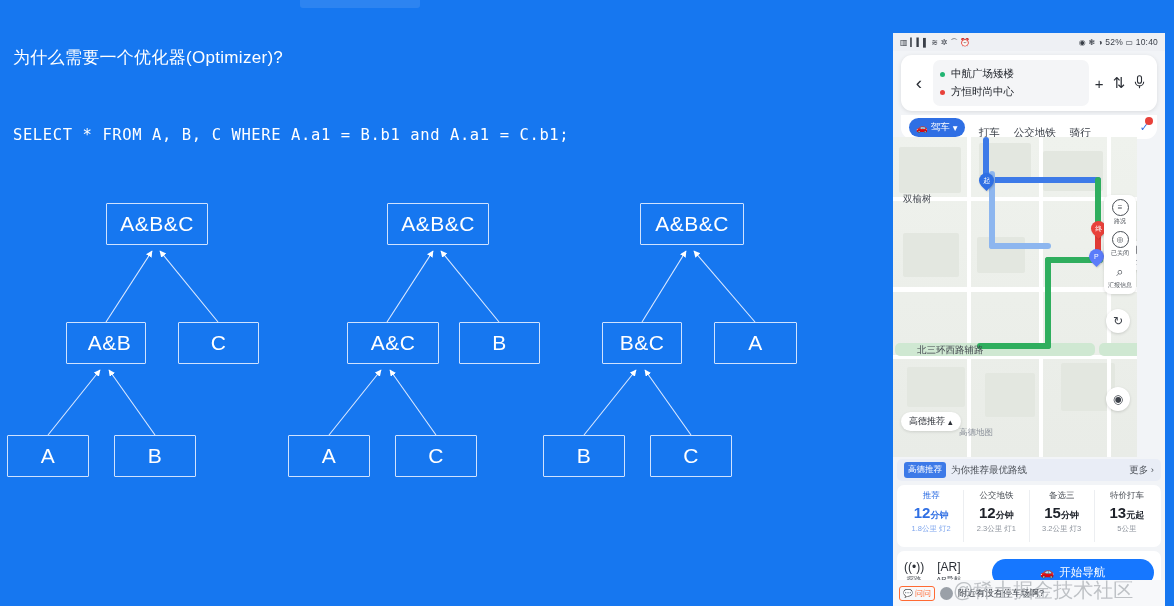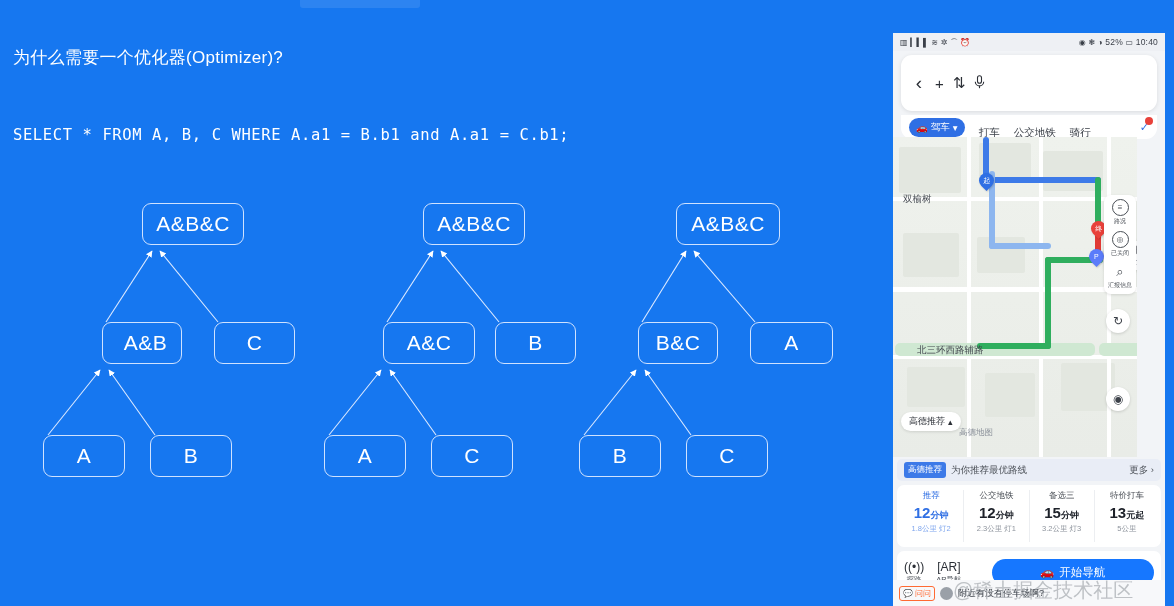--- a/index.html
+++ b/index.html
@@ -29,27 +29,26 @@
   
   .trees { position: absolute; left: 0; top: 195px; width: 880px; height: 300px; }
   .tree { position: absolute; top: 0; width: 290px; height: 300px; }
   .tree.t0 { left: 0px; }
   .tree.t1 { left: 281px; }
   .tree.t2 { left: 536px; }
 
   .node {
     position: absolute;
     border: 1.3px solid #cfe2ff;
-    border-radius: 9px;
+    border-radius: 1px;
     background: transparent;
     color: #ffffff;
     display: flex; align-items: center; justify-content: center;
     font-size: 21px; letter-spacing: .5px;
     height: 42px;
-    margin-left: 36px;
   }
   .node.lvl0 { top: 8px; width: 102px; }
   .node.lvl1 { top: 127px; width: 80px; }
   .node.lvl2 { top: 240px; width: 82px; }
 
   .tree .root   { left: 106px; }
   .tree .midL   { left: 66px;  }
   .tree .midR   { left: 178px; }
   .tree .leafL  { left: 6px;   }
   .tree .leafR  { left: 113px; }
@@ -302,20 +301,30 @@
         <span class="sb-ico">❃</span>
         <span class="sb-ico">◑</span>
         <span>52%</span>
         <span class="sb-ico">▭</span>
         <span>10:40</span>
       </div>
     </div>
 
     <div class="topcard">
       <div class="back-chevron">‹</div>
+      <div class="route-fields">
+        <div class="rf-row">
+          <span class="dot start"></span>
+          <span class="rf-text">中航广场矮楼</span>
+        </div>
+        <div class="rf-row">
+          <span class="dot end"></span>
+          <span class="rf-text">方恒时尚中心</span>
+        </div>
+      </div>
       <div class="top-actions">
         <span class="ta">+</span>
         <span class="ta">⇅</span>
         <span class="ta">
           <svg width="11" height="14" viewBox="0 0 11 14">
             <rect x="3.5" y="0.8" width="4" height="7.5" rx="2" fill="none" stroke="#2b2f36" stroke-width="1.1"></rect>
             <path d="M1.3 6.7a4.2 4.2 0 0 0 8.4 0" fill="none" stroke="#2b2f36" stroke-width="1.1"></path>
             <line x1="5.5" y1="11" x2="5.5" y2="13.2" stroke="#2b2f36" stroke-width="1.1"></line>
           </svg>
         </span>

